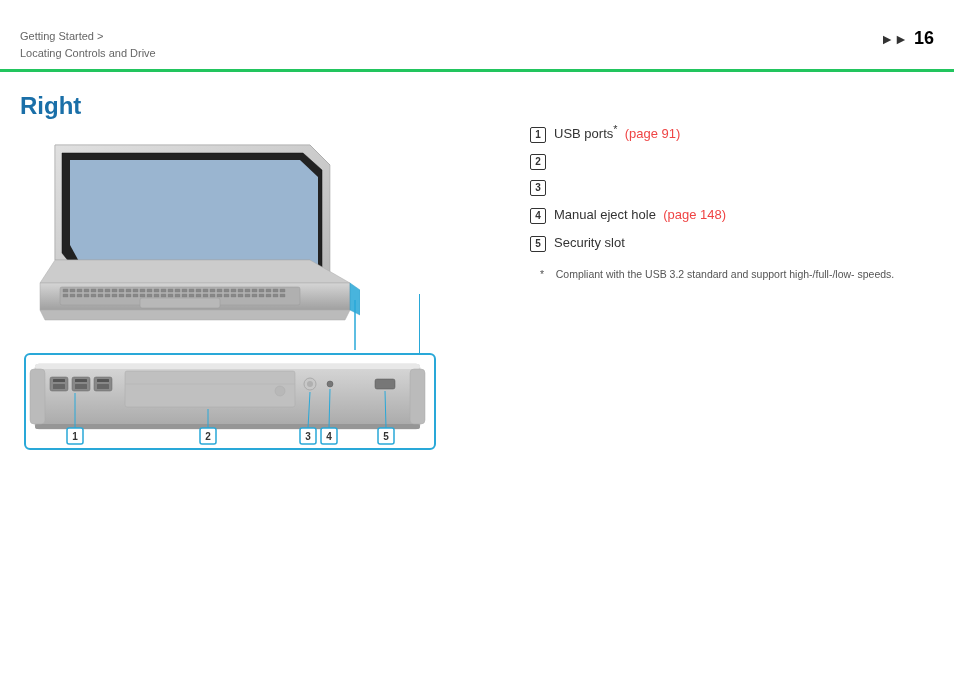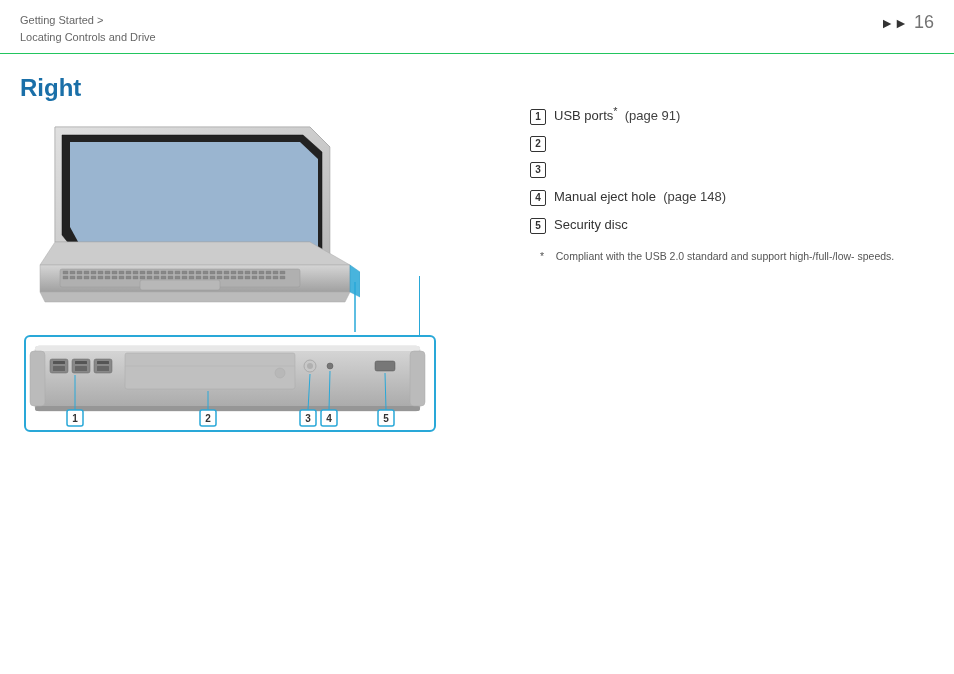--- a/index.html
+++ b/index.html
@@ -10,39 +10,39 @@
       background: #fff;
       overflow: hidden;
       position: relative;
     }
 
     
     .header {
       display: flex;
       justify-content: space-between;
       align-items: flex-start;
-      padding: 12px 20px 8px 20px;
-      border-bottom: 1px solid #22c55e;
+      padding: 28px 20px 8px 20px;
+      border-bottom: 3px solid #22c55e;
     }
     .header-left {
       font-size: 11px;
       color: #666;
       line-height: 1.5;
     }
     .header-right {
       font-size: 13px;
       color: #555;
       display: flex;
       align-items: center;
       gap: 6px;
     }
     .page-number {
       font-size: 18px;
-      font-weight: normal;
-      color: #737373;
+      font-weight: bold;
+      color: #000000;
     }
     .arrow-icon {
       font-size: 14px;
       color: #333;
     }
 
     
     .content {
       display: flex;
       padding: 20px 20px 10px 20px;
@@ -93,21 +93,21 @@
       border: 1.5px solid #333;
       border-radius: 2px;
       font-size: 10px;
       font-weight: bold;
       margin-right: 8px;
       flex-shrink: 0;
       color: #333;
     }
 
     .feature-link {
-      color: #404040;
+      color: #ef4444;
       text-decoration: none;
     }
 
     .footnote {
       font-size: 10.5px;
       color: #555;
       margin-top: 5px;
       line-height: 1.4;
       padding-left: 10px;
     }
@@ -358,24 +358,24 @@
       <li class="feature-item">
         <span class="feature-number">4</span>
         <span>
           Manual eject hole
           &nbsp;<a class="feature-link" href="#page148">(page 148)</a>
         </span>
       </li>
 
       <li class="feature-item">
         <span class="feature-number">5</span>
-        <span>Security disc</span>
+        <span>Security slot</span>
       </li>
 
     </ul>
 
     <div class="footnote">
       <span>* &nbsp;&nbsp;</span>
-      <span>Compliant with the USB 2.0 standard and support high-/full-/low- speeds.</span>
+      <span>Compliant with the USB 3.2 standard and support high-/full-/low- speeds.</span>
     </div>
   </div>
 
 </div>
 
 </body></html>

